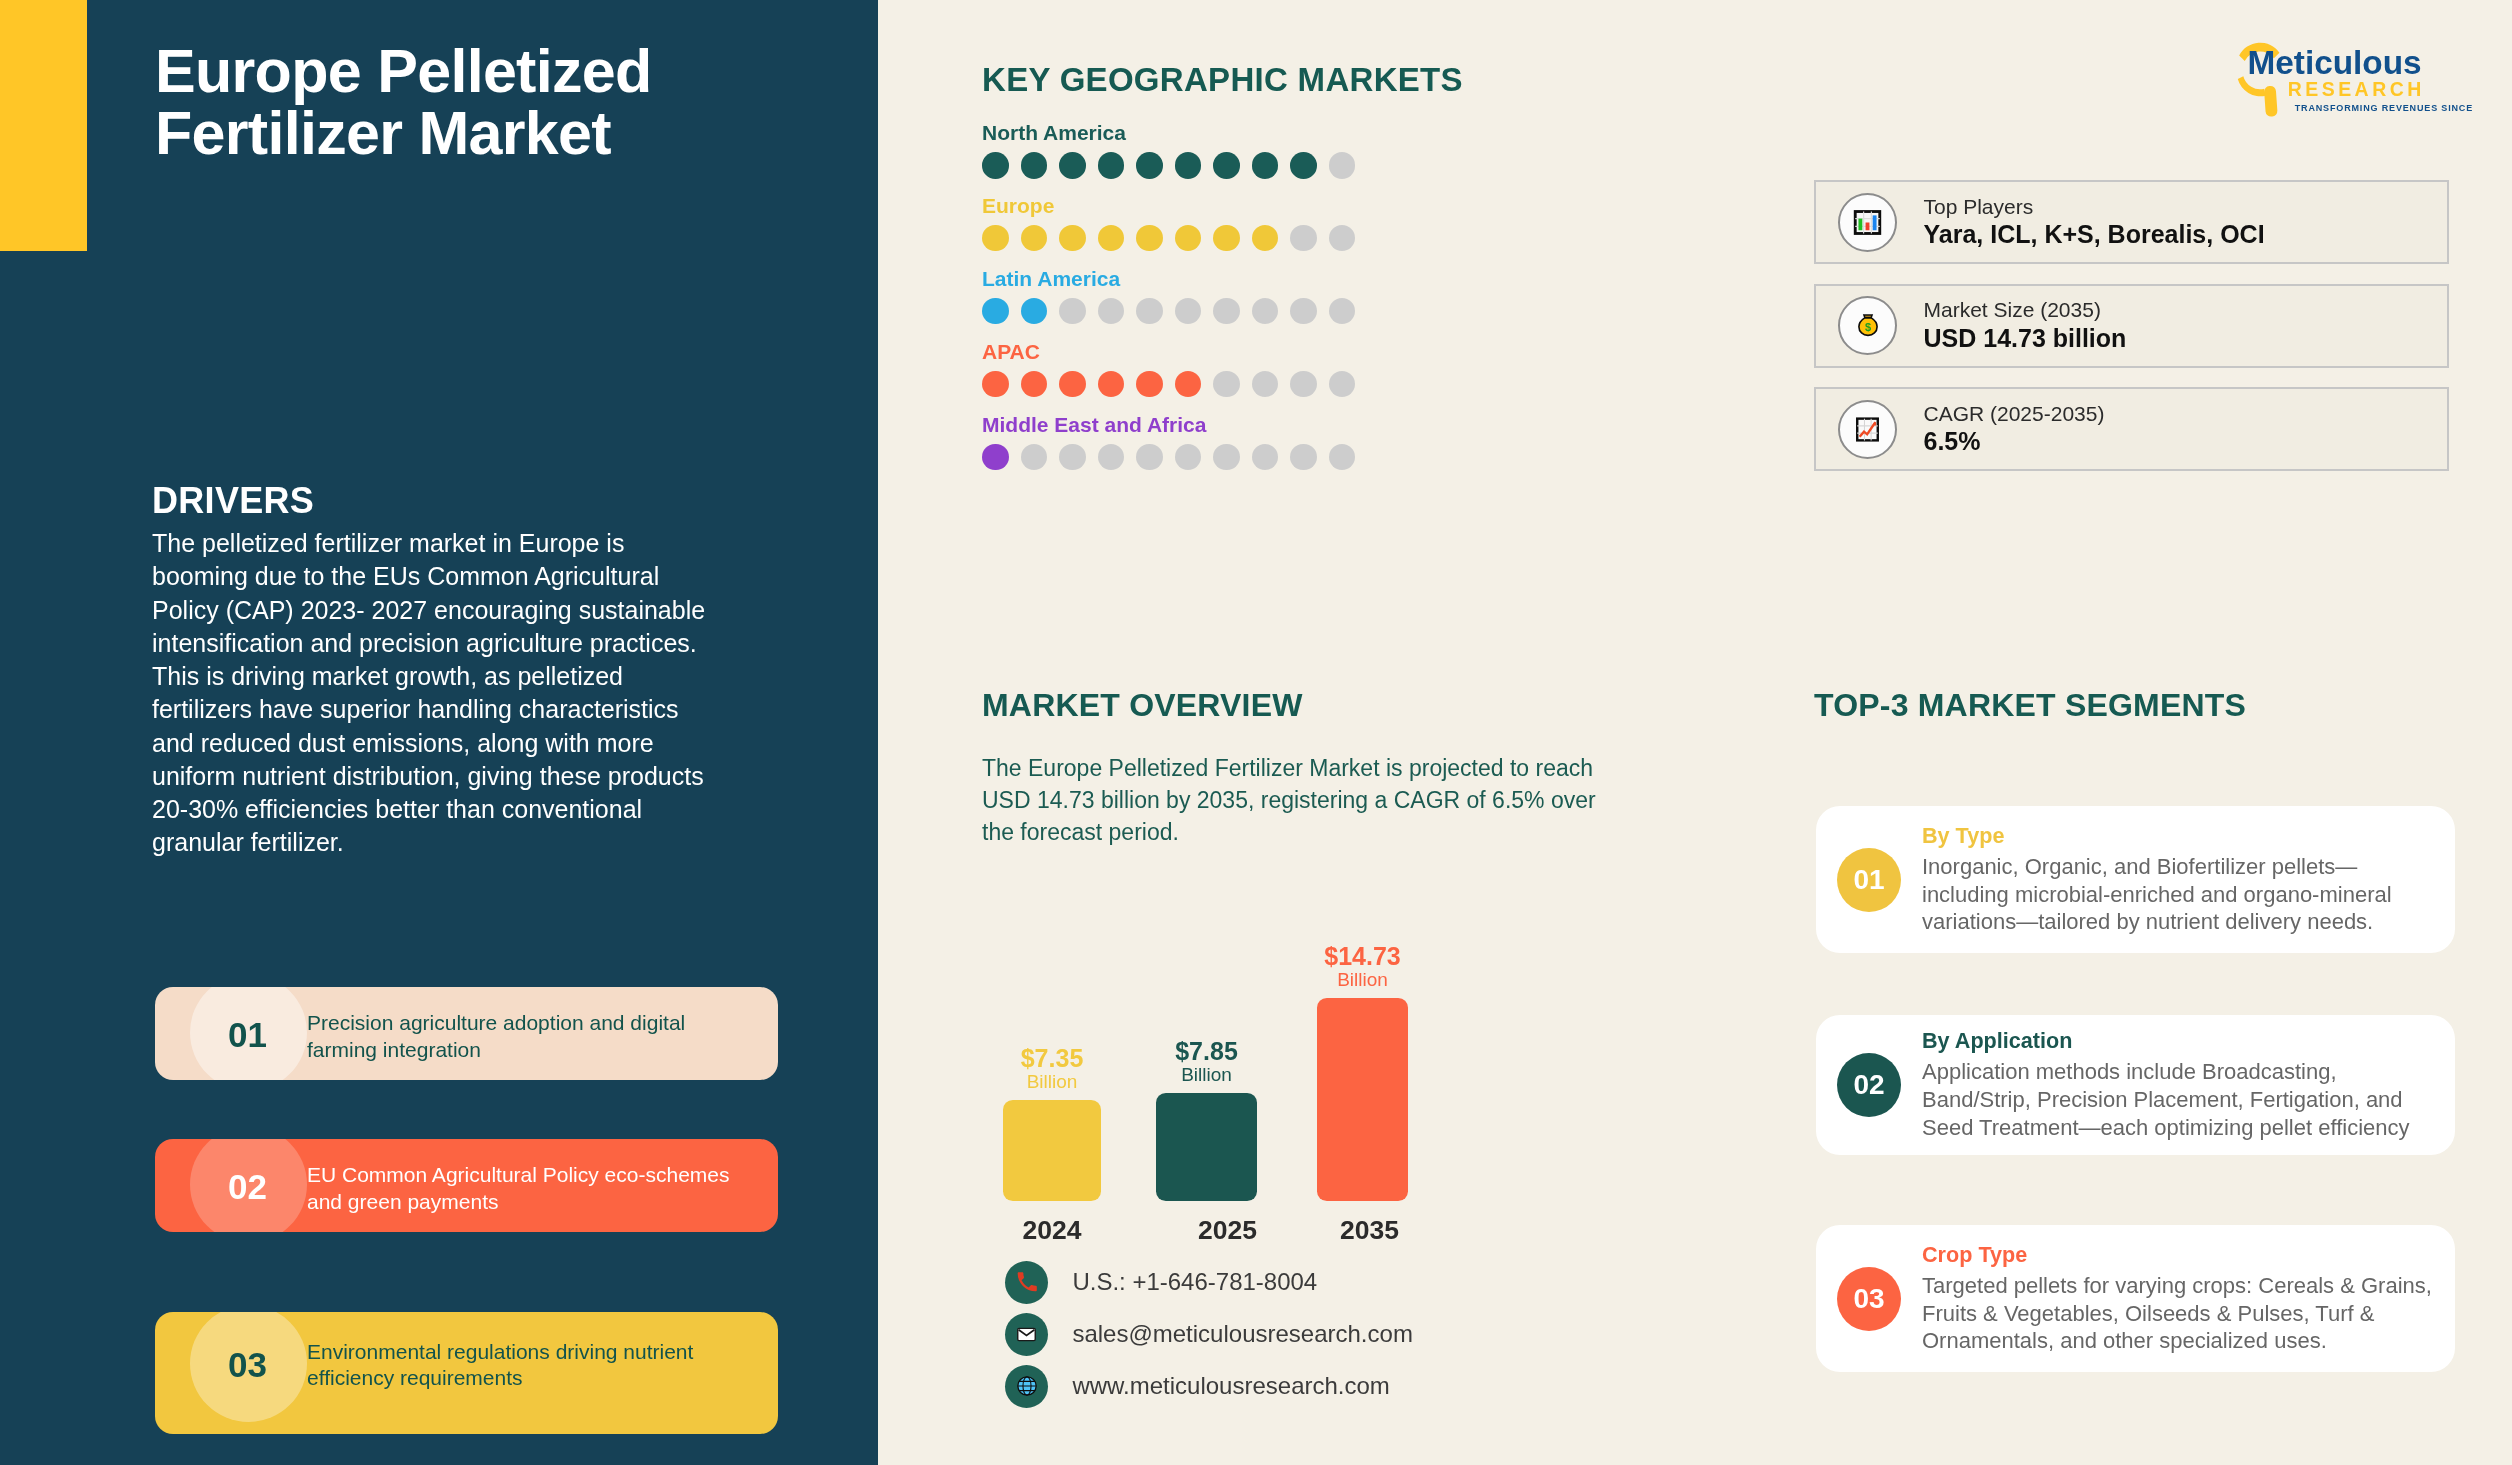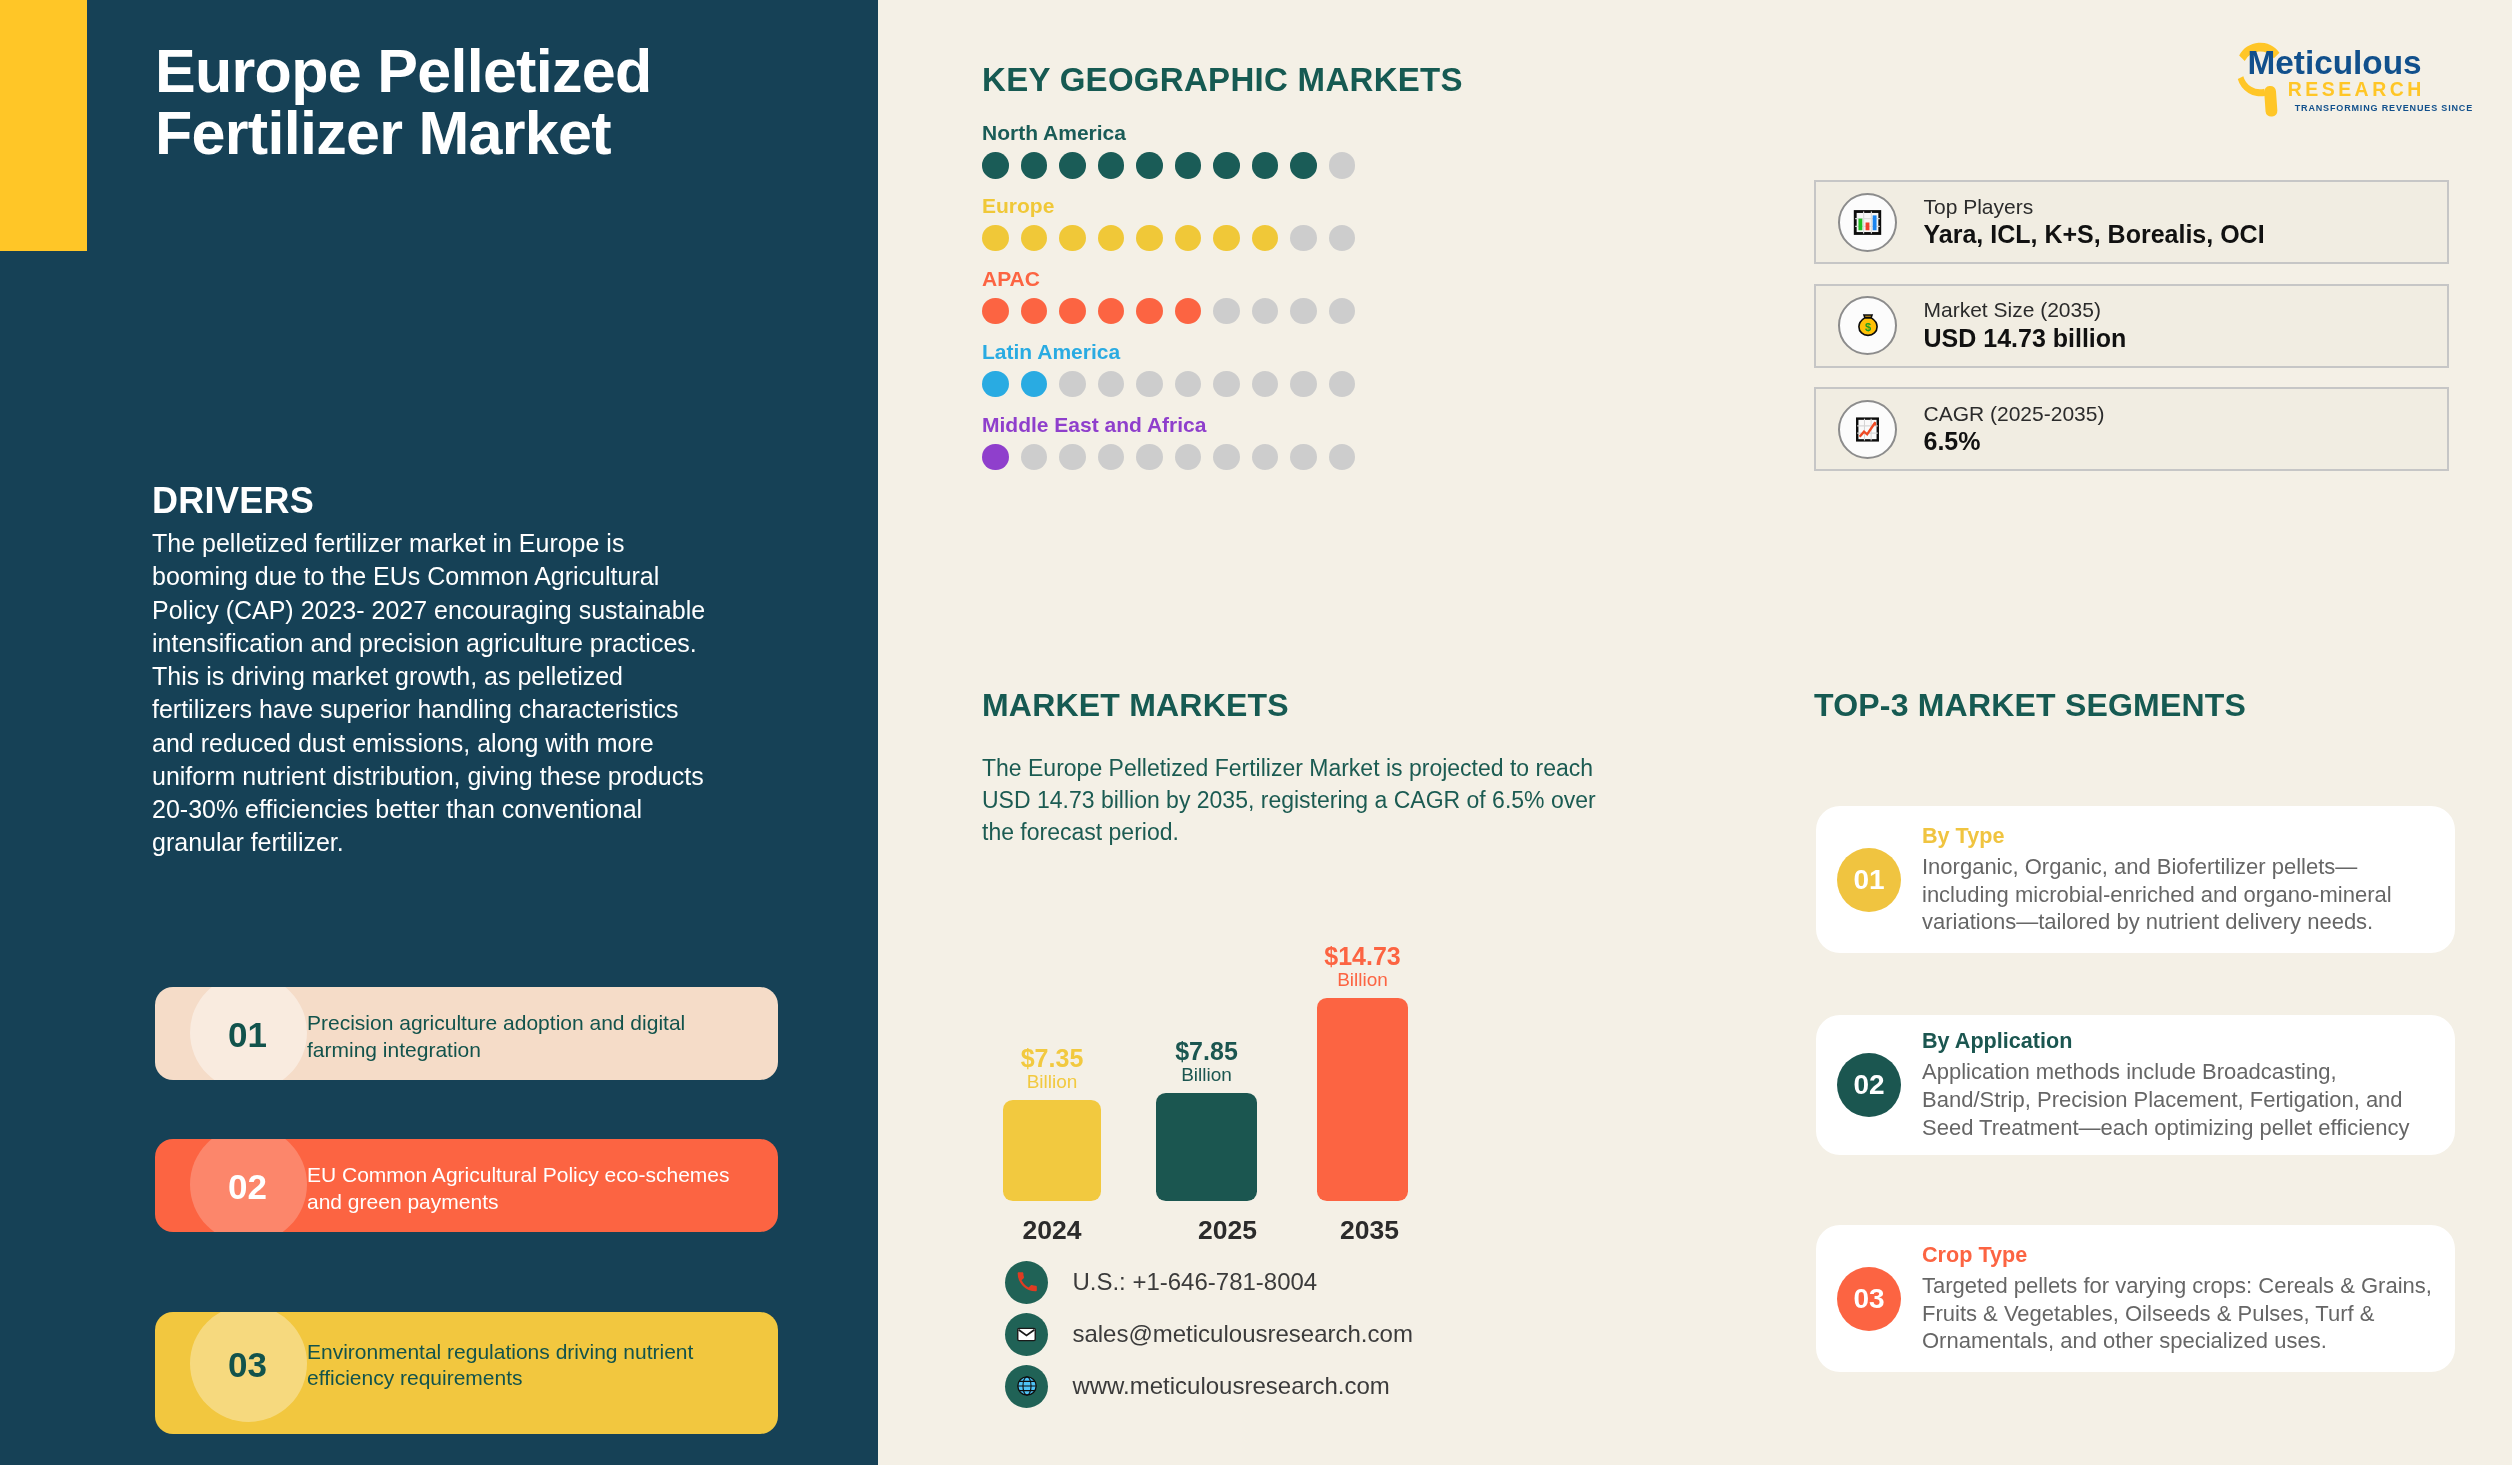--- a/index.html
+++ b/index.html
@@ -218,69 +218,69 @@
           <div class="dot" style="background: rgb(240, 200, 56);"></div>
           <div class="dot" style="background: rgb(240, 200, 56);"></div>
           <div class="dot" style="background: rgb(240, 200, 56);"></div>
           <div class="dot" style="background: rgb(240, 200, 56);"></div>
           <div class="dot" style="background: rgb(240, 200, 56);"></div>
           <div class="dot" style="background: rgb(205, 205, 205);"></div>
           <div class="dot" style="background: rgb(205, 205, 205);"></div>
         </div>
       </div>
       <div class="geo-row">
-        <div class="geo-label" style="color: rgb(252, 100, 66);">APAC</div>
-        <div class="dots">
-          <div class="dot" style="background: rgb(252, 100, 66);"></div>
-          <div class="dot" style="background: rgb(252, 100, 66);"></div>
-          <div class="dot" style="background: rgb(252, 100, 66);"></div>
-          <div class="dot" style="background: rgb(252, 100, 66);"></div>
-          <div class="dot" style="background: rgb(252, 100, 66);"></div>
-          <div class="dot" style="background: rgb(252, 100, 66);"></div>
-          <div class="dot" style="background: rgb(205, 205, 205);"></div>
-          <div class="dot" style="background: rgb(205, 205, 205);"></div>
-          <div class="dot" style="background: rgb(205, 205, 205);"></div>
-          <div class="dot" style="background: rgb(205, 205, 205);"></div>
-        </div>
-      </div>
-      <div class="geo-row">
         <div class="geo-label" style="color: rgb(41, 171, 226);">Latin America</div>
         <div class="dots">
           <div class="dot" style="background: rgb(41, 171, 226);"></div>
           <div class="dot" style="background: rgb(41, 171, 226);"></div>
           <div class="dot" style="background: rgb(205, 205, 205);"></div>
           <div class="dot" style="background: rgb(205, 205, 205);"></div>
           <div class="dot" style="background: rgb(205, 205, 205);"></div>
           <div class="dot" style="background: rgb(205, 205, 205);"></div>
           <div class="dot" style="background: rgb(205, 205, 205);"></div>
           <div class="dot" style="background: rgb(205, 205, 205);"></div>
           <div class="dot" style="background: rgb(205, 205, 205);"></div>
           <div class="dot" style="background: rgb(205, 205, 205);"></div>
         </div>
       </div>
       <div class="geo-row">
+        <div class="geo-label" style="color: rgb(252, 100, 66);">APAC</div>
+        <div class="dots">
+          <div class="dot" style="background: rgb(252, 100, 66);"></div>
+          <div class="dot" style="background: rgb(252, 100, 66);"></div>
+          <div class="dot" style="background: rgb(252, 100, 66);"></div>
+          <div class="dot" style="background: rgb(252, 100, 66);"></div>
+          <div class="dot" style="background: rgb(252, 100, 66);"></div>
+          <div class="dot" style="background: rgb(252, 100, 66);"></div>
+          <div class="dot" style="background: rgb(205, 205, 205);"></div>
+          <div class="dot" style="background: rgb(205, 205, 205);"></div>
+          <div class="dot" style="background: rgb(205, 205, 205);"></div>
+          <div class="dot" style="background: rgb(205, 205, 205);"></div>
+        </div>
+      </div>
+      <div class="geo-row">
         <div class="geo-label" style="color: rgb(143, 63, 204);">Middle East and Africa</div>
         <div class="dots">
           <div class="dot" style="background: rgb(143, 63, 204);"></div>
           <div class="dot" style="background: rgb(205, 205, 205);"></div>
           <div class="dot" style="background: rgb(205, 205, 205);"></div>
           <div class="dot" style="background: rgb(205, 205, 205);"></div>
           <div class="dot" style="background: rgb(205, 205, 205);"></div>
           <div class="dot" style="background: rgb(205, 205, 205);"></div>
           <div class="dot" style="background: rgb(205, 205, 205);"></div>
           <div class="dot" style="background: rgb(205, 205, 205);"></div>
           <div class="dot" style="background: rgb(205, 205, 205);"></div>
           <div class="dot" style="background: rgb(205, 205, 205);"></div>
         </div>
       </div>
     </div>
 </div>
 
 <div id="overview-section">
-  <div id="overview-title">MARKET MARKETS</div>
+  <div id="overview-title">MARKET OVERVIEW</div>
   <div id="overview-text">The Europe Pelletized Fertilizer Market is projected to reach USD 14.73 billion by 2035, registering a CAGR of 6.5% over the forecast period.</div>
 </div>
 
 <div id="chart">
     <div class="bar-group" style="left: 21px; width: 98px;">
       <div class="bar-val" style="color: rgb(242, 201, 63);">$7.35</div>
       <div class="bar-unit" style="color: rgb(242, 201, 63);">Billion</div>
       <div class="bar-rect" style="height: 101px; background: rgb(242, 201, 63);"></div>
     </div>
     <div class="bar-year" style="left: 21px; width: 98px; position: absolute;">2024</div>

